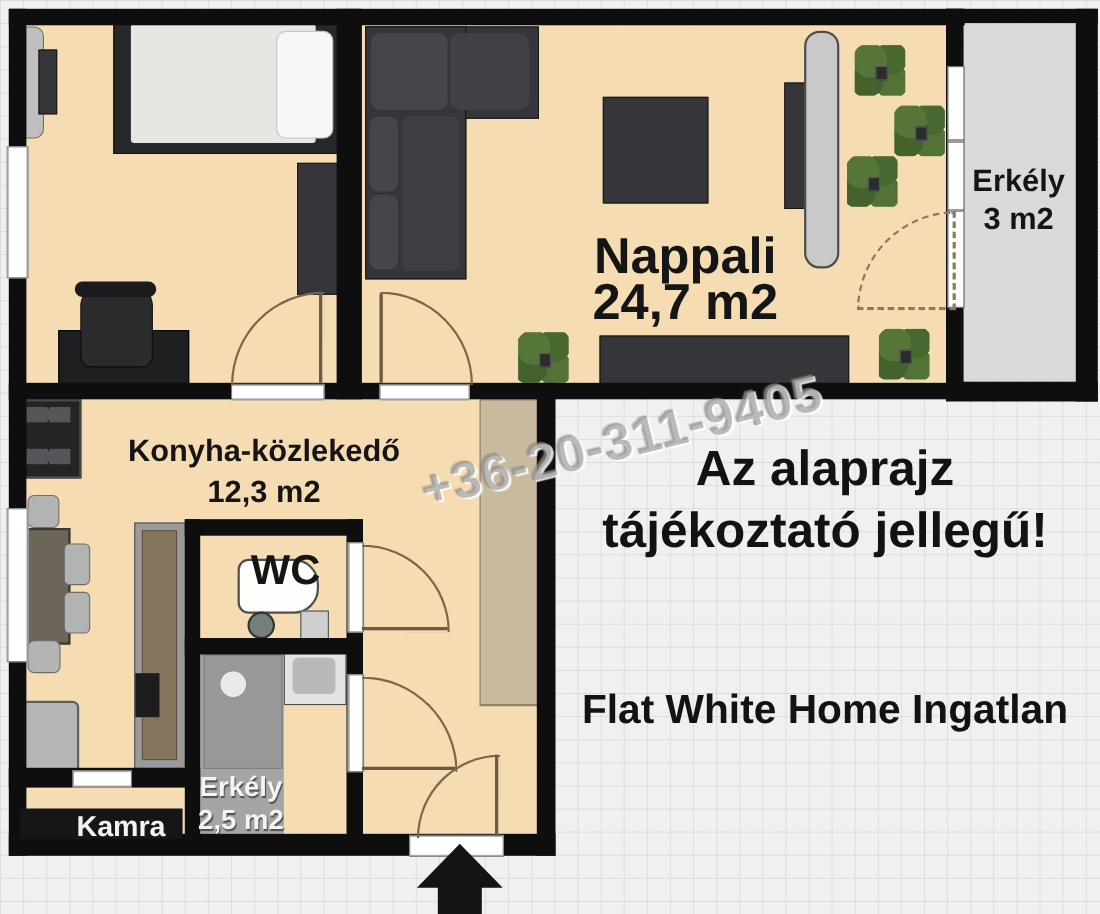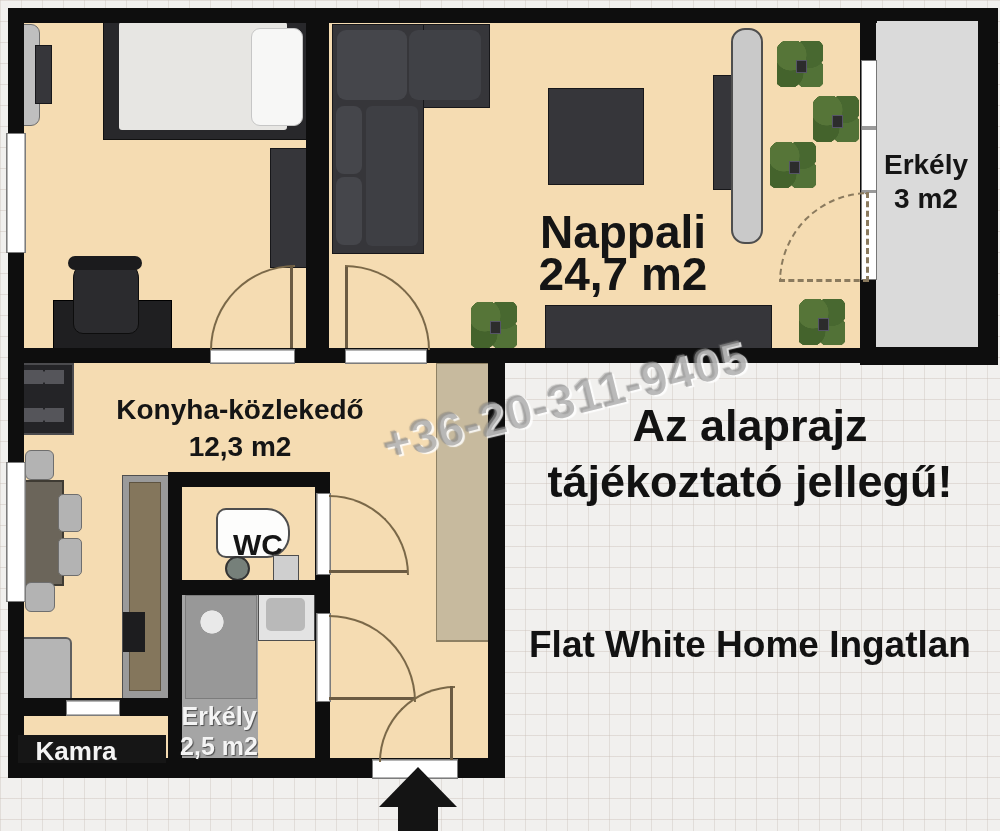--- a/index.html
+++ b/index.html
@@ -169,27 +169,27 @@
     <div>24,7 m2</div>
   </div>
   <div class="roomlabel" style="left:876px;top:148px;width:100px;font-size:28px;line-height:34px;">
     <div>Erkély</div>
     <div>3 m2</div>
   </div>
   <div class="roomlabel" style="left:75px;top:391px;width:330px;font-size:28px;line-height:37px;">
     <div>Konyha-közlekedő</div>
     <div>12,3 m2</div>
   </div>
-  <div class="roomlabel" style="left:228px;top:528px;width:60px;font-size:30px;z-index:11;">WC</div>
+  <div class="roomlabel" style="left:228px;top:498px;width:60px;font-size:38px;z-index:11;">WC</div>
   <div class="whitelabel" style="left:176px;top:701px;width:86px;font-size:25px;line-height:30px;">
     <div>Erkély</div>
     <div>2,5 m2</div>
   </div>
   <div class="abs" style="left:18px;top:735px;width:148px;height:28px;background:#161616;z-index:10;"></div>
-  <div class="whitelabel" style="left:2px;top:736px;width:148px;font-size:26px;z-index:11;">Kamra</div>
+  <div class="whitelabel" style="left:36px;top:736px;width:148px;font-size:26px;z-index:11;">Kamra</div>
 
   <div class="notice" style="left:502px;top:398px;width:496px;font-size:45px;line-height:56px;">
     <div>Az alaprajz</div>
     <div>tájékoztató jellegű!</div>
   </div>
   <div class="notice" style="left:502px;top:624px;width:496px;font-size:37px;">Flat White Home Ingatlan</div>
   <div id="watermark">+36-20-311-9405</div>
 
 </div>
 

